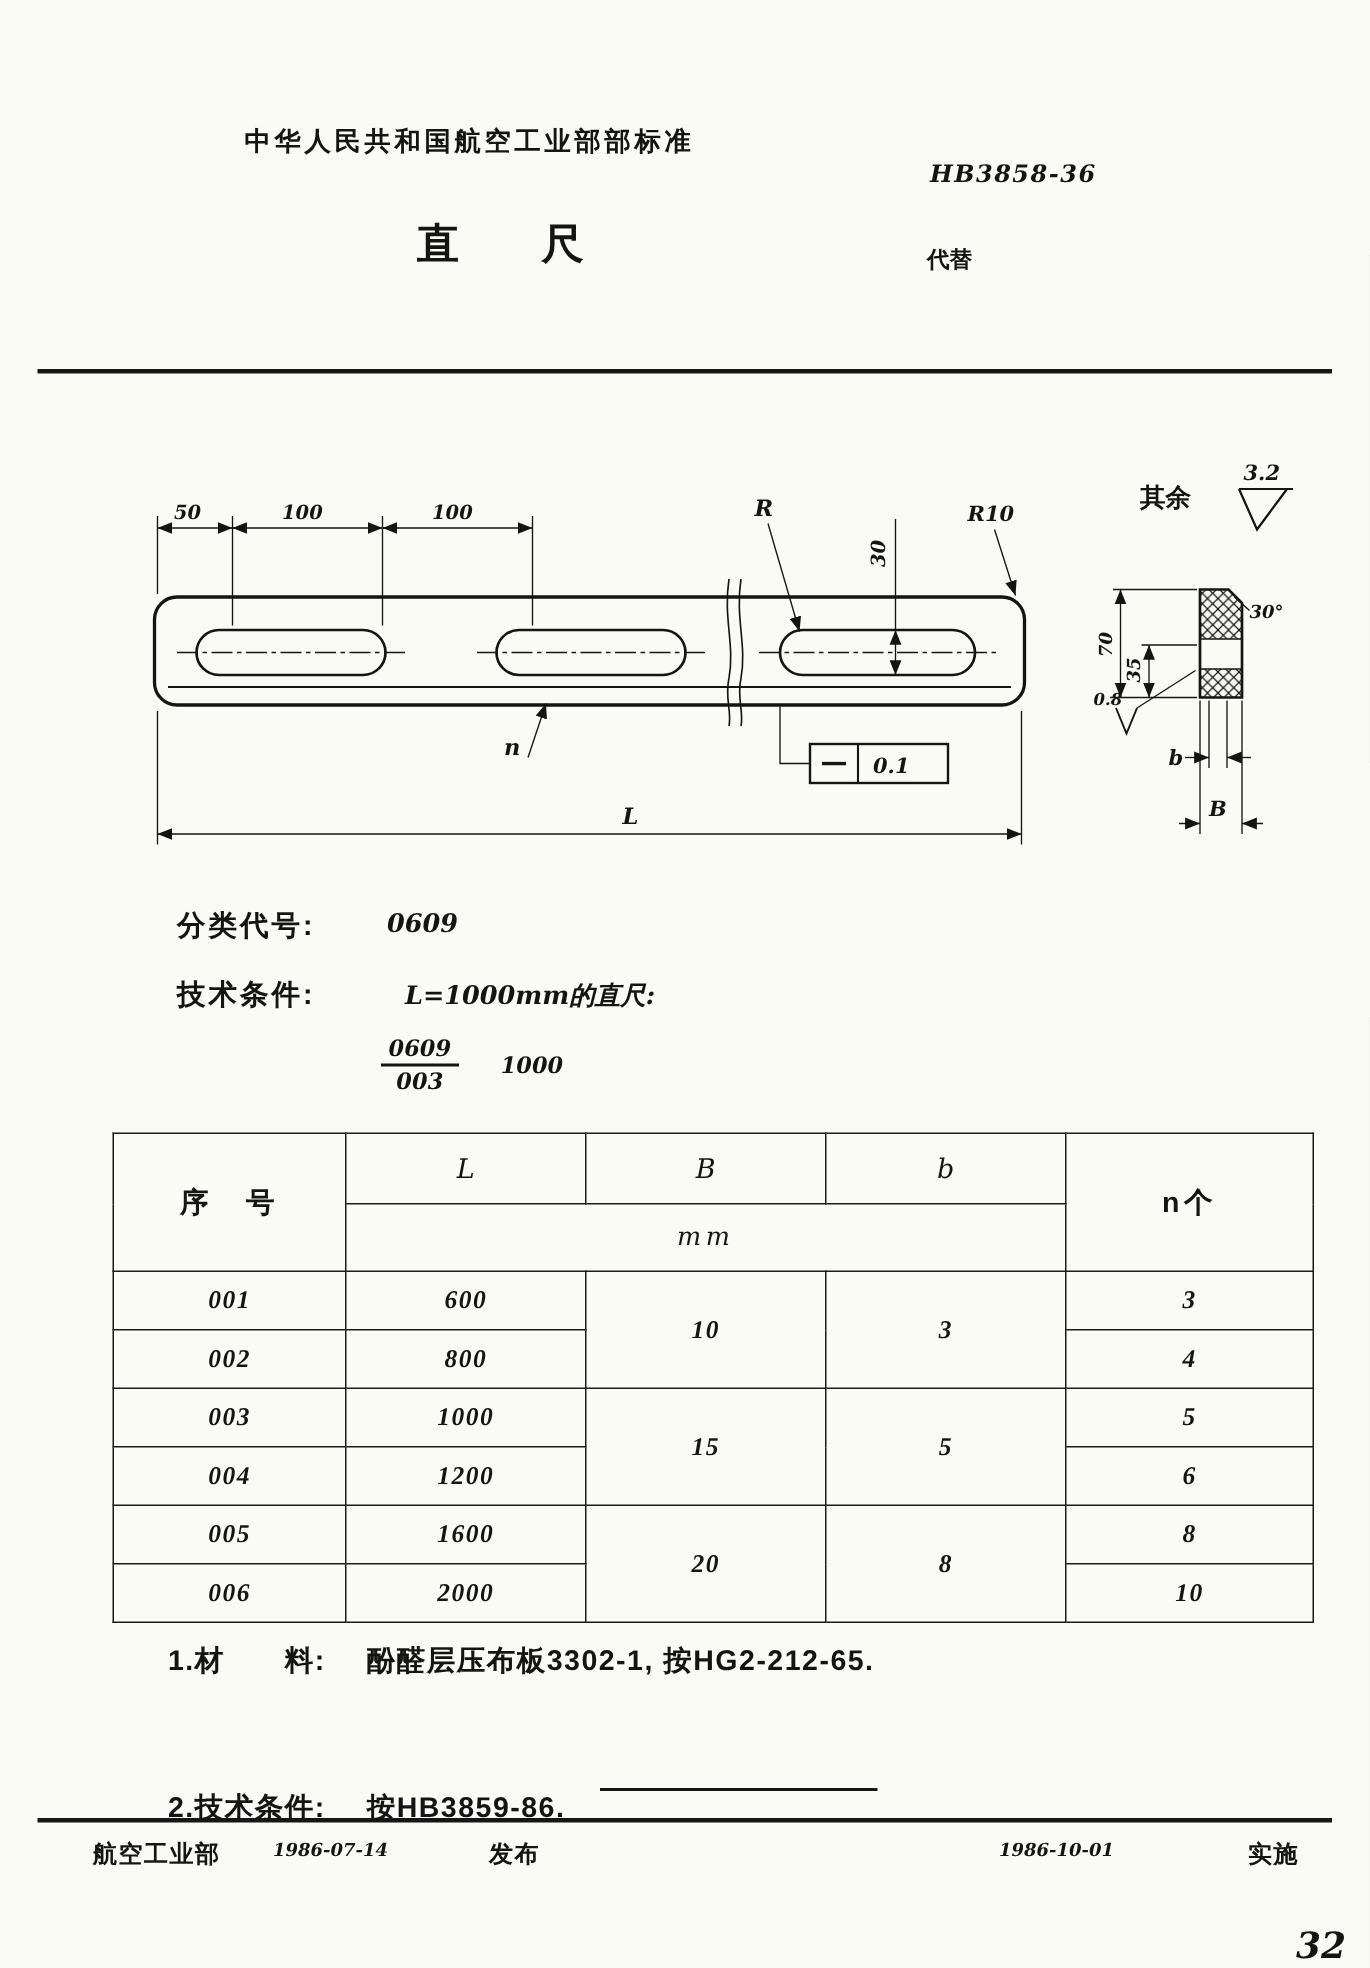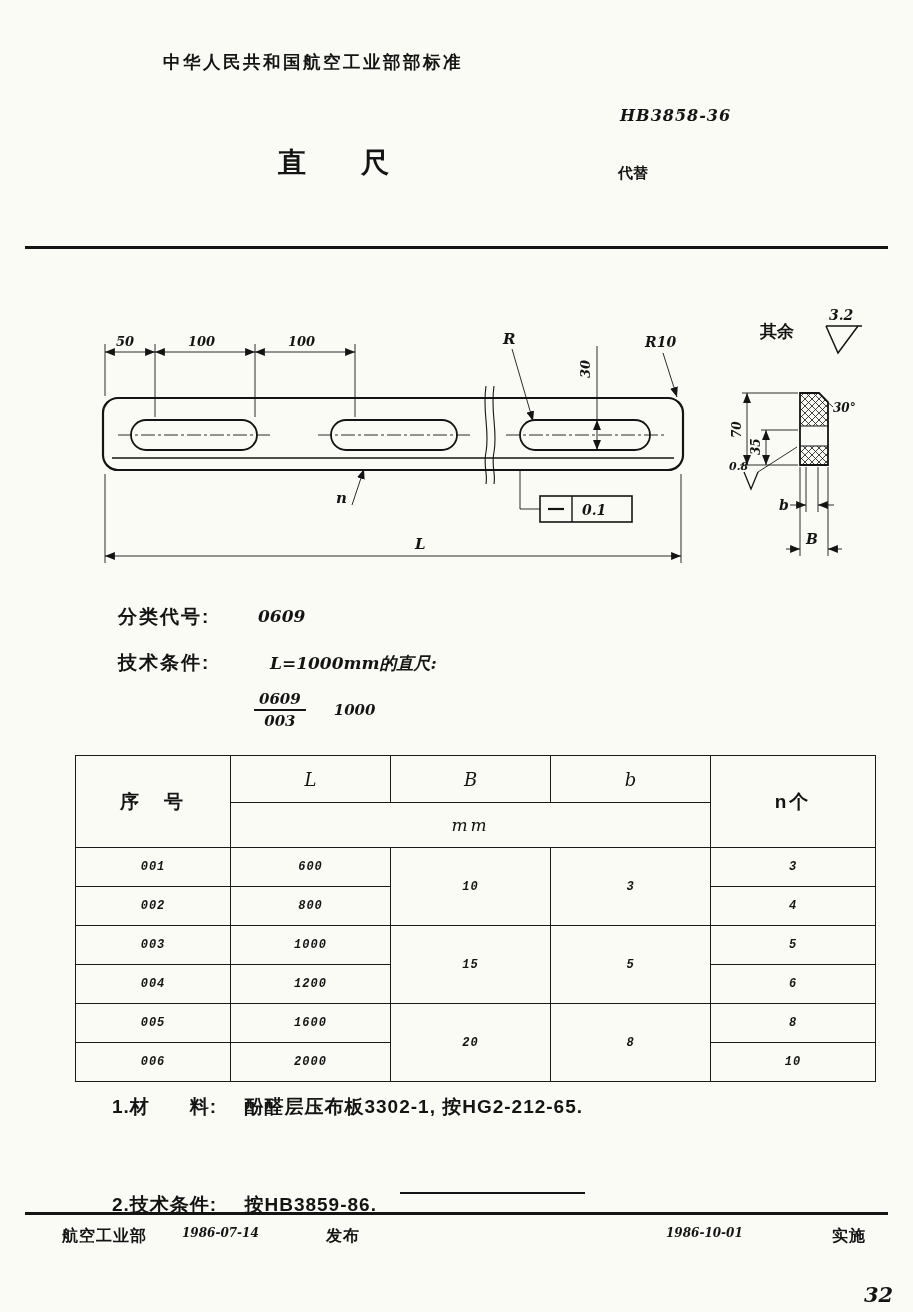--- a/index.html
+++ b/index.html
@@ -1,46 +1,46 @@
 <!DOCTYPE html>
 <html><head>
 <meta charset="utf-8">
 <style>
   html,body{margin:0;padding:0;}
   body{background:#c9c9c9;font-family:"Liberation Sans","DejaVu Sans",sans-serif;}
   .page{position:relative;width:913px;height:1312px;background:#fbfbf6;color:#141414;margin:0 auto;overflow:hidden;}
   .abs{position:absolute;}
   .hand{font-family:"DejaVu Serif",serif;font-style:italic;font-weight:bold;}
   .rule{background:#151515;}
-  .org{font-size:17.5px;font-weight:bold;letter-spacing:2.5px;}
+  .org{font-size:17.5px;font-weight:bold;letter-spacing:2.5px;margin-top:32px;}
   .code{font-size:16px;letter-spacing:1px;}
   .doc-title{font-size:28px;font-weight:bold;letter-spacing:55px;}
   .replaces{font-size:15px;font-weight:bold;}
   .label-cjk{font-size:19px;font-weight:bold;letter-spacing:2px;}
   .val{font-size:17px;}
   .frac-row{display:flex;align-items:center;font-size:15px;}
   .frac{display:inline-flex;flex-direction:column;text-align:center;}
   .frac > span:first-child{border-bottom:2px solid #141414;padding:0 5px 1px 5px;}
   .frac > span:last-child{padding-top:1px;}
   .frac-suffix{margin-left:28px;}
   .spec-table{border-collapse:collapse;width:800px;table-layout:fixed;}
   .spec-table td{border:1.6px solid #1a1a1a;text-align:center;vertical-align:middle;padding:0;}
   .spec-table .rh td{height:46px;}
   .spec-table .rh2 td{height:44px;}
   .spec-table .rd td{height:38px;}
   .th-cjk{font-size:19px;font-weight:bold;letter-spacing:3px;}
   .th-var{font-family:"DejaVu Serif",serif;font-style:italic;font-size:18px;}
   .th-unit{font-family:"DejaVu Serif",serif;font-style:italic;font-size:17px;letter-spacing:3px;margin-left:44px;}
-  .cell{font-family:Liberation Mono, monospace;font-style:italic;font-weight:bold;font-size:12px;letter-spacing:1px;}
+  .cell{font-family:Liberation Serif, serif;font-style:italic;font-weight:bold;font-size:17px;letter-spacing:1px;}
   .note{font-size:19px;}
   .note-label{font-weight:bold;margin-right:22px;letter-spacing:1px;}
   .note-value{font-weight:bold;letter-spacing:1px;}
   .footer-cjk{font-size:16px;font-weight:bold;letter-spacing:1px;}
   .footer-date{font-size:12px;}
-  .page-num{font-size:21px;}
+  .page-num{font-size:24px;}
   .svg-hand{font-family:"DejaVu Serif",serif;font-style:italic;font-weight:bold;}
   .svg-cjk{font-family:"Liberation Sans","DejaVu Sans",sans-serif;}
 </style>
 </head>
 <body>
 
 <div class="page">
 
   <div class="abs org" style="left:163px;top:50px">中华人民共和国航空工业部部标准</div>
   <div class="abs code hand" style="left:620px;top:106px">HB3858-36</div>

